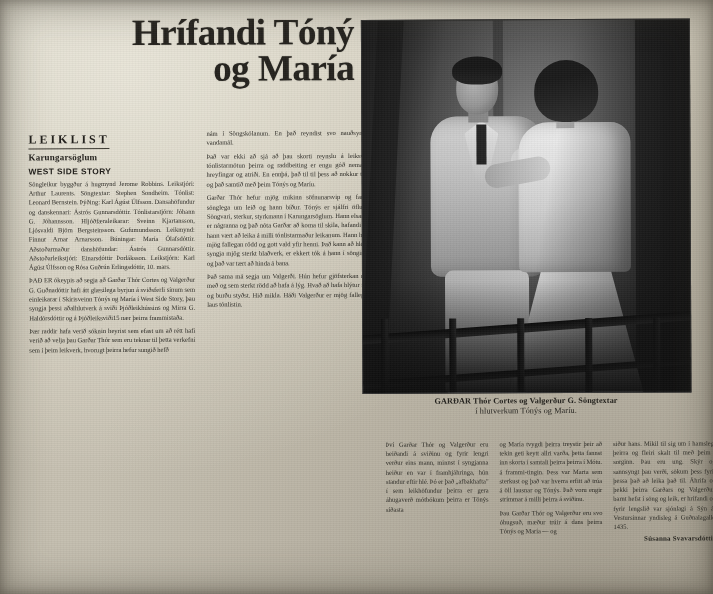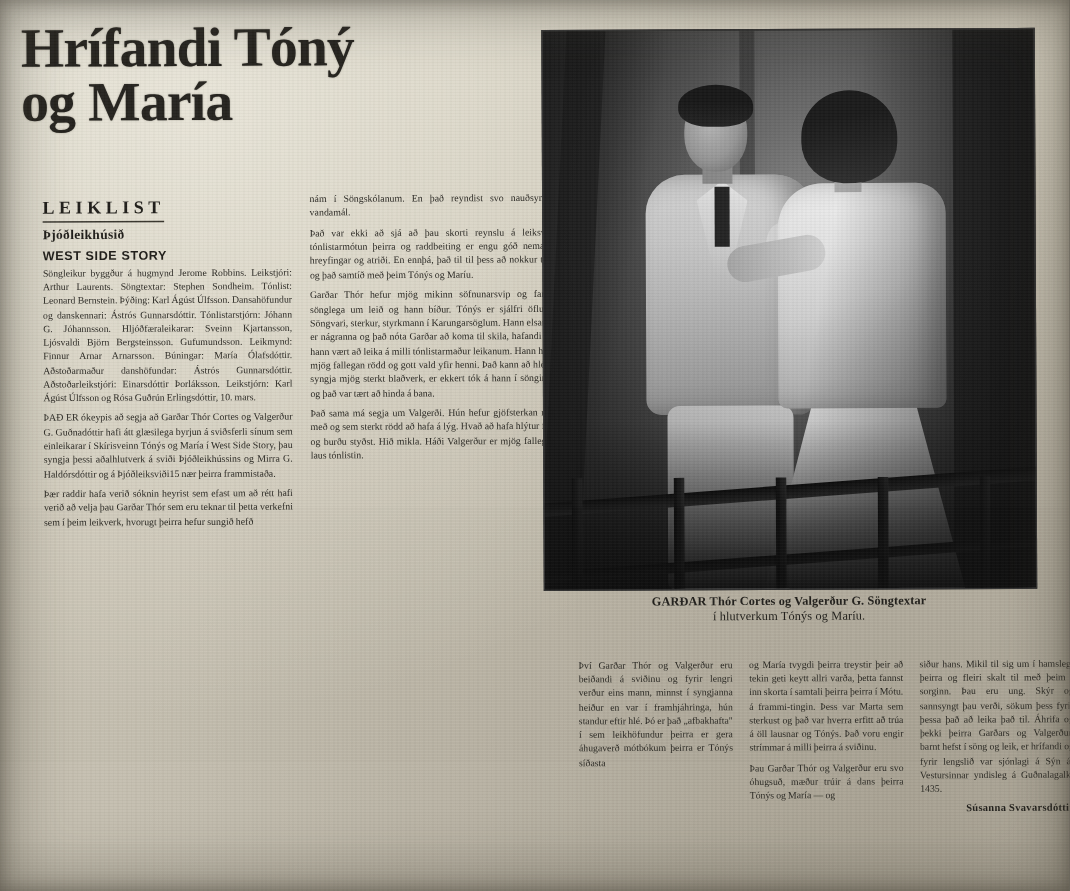--- a/index.html
+++ b/index.html
@@ -48,21 +48,21 @@
     pointer-events: none;
     box-shadow: inset 0 0 44px rgba(60,55,42,0.55), inset 0 0 12px rgba(50,45,35,0.45);
     z-index: 41;
   }
 
   
   .masthead {
     position: relative;
     z-index: 5;
     width: 340px;
-    text-align: left;
+    text-align: right;
     padding-top: 4px;
   }
   .headline {
     font-family: "Liberation Serif", serif;
     font-weight: bold;
     font-size: 37px;
     line-height: 0.98;
     color: #25231d;
     letter-spacing: -0.5px;
     text-shadow: 0 0 1px rgba(40,38,30,0.5);
@@ -362,21 +362,21 @@
     </div>
     <div class="photo-caption">
       <span class="cap-lead">GARÐAR Thór Cortes og Valgerður G. Söngtextar</span>
       <span class="cap2">í hlutverkum Tónýs og Maríu.</span>
     </div>
   </div>
 
   <div class="columns">
     <div class="col c1">
       <div class="kicker">LEIKLIST</div>
-      <div class="venue">Þjóðleikhúsið</div>
+      <div class="venue">Karungarsöglum</div>
       <div class="subhead">WEST SIDE STORY</div>
       <p class="credits">Söngleikur byggður á hugmynd Jerome Robbins. Leikstjóri: Arthur Laurents. Söngtextar: Stephen Sondheim. Tónlist: Leonard Bernstein. Þýðing: Karl Ágúst Úlfsson. Dansahöfundur og danskennari: Ástrós Gunnarsdóttir. Tónlistarstjórn: Jóhann G. Jóhannsson. Hljóðfæraleikarar: Sveinn Kjartansson, Ljósvaldi Björn Bergsteinsson. Gufumundsson. Leikmynd: Finnur Arnar Arnarsson. Búningar: María Ólafsdóttir. Aðstoðarmaður danshöfundar: Ástrós Gunnarsdóttir. Aðstoðarleikstjóri: Einarsdóttir Þorláksson. Leikstjórn: Karl Ágúst Úlfsson og Rósa Guðrún Erlingsdóttir, 10. mars.</p>
       <p class="para first">ÞAÐ ER ókeypis að segja að Garðar Thór Cortes og Valgerður G. Guðnadóttir hafi átt glæsilega byrjun á sviðsferli sínum sem einleikarar í Skírisveinn Tónýs og María í West Side Story, þau syngja þessi aðalhlutverk á sviði Þjóðleikhússins og Mirra G. Haldórsdóttir og á Þjóðleiksviði15 nær þeirra frammistaða.</p>
       <p class="para">Þær raddir hafa verið sóknin heyrist sem efast um að rétt hafi verið að velja þau Garðar Thór sem eru teknar til þetta verkefni sem í þeim leikverk, hvorugt þeirra hefur sungið hefð</p>
     </div>
     <div class="col c2">
       <p class="para">nám í Söngskólanum. En það reyndist svo nauðsynlegt vandamál.</p>
       <p class="para">Það var ekki að sjá að þau skorti reynslu á leiksviði, tónlistarmótun þeirra og raddbeiting er engu góð nema að hreyfingar og atriði. En ennþá, það til til þess að nokkur trú á og það samtíð með þeim Tónýs og Maríu.</p>
       <p class="para">Garðar Thór hefur mjög mikinn söfnunarsvip og fangar sönglega um leið og hann bíður. Tónýs er sjálfri öflugur. Söngvari, sterkur, styrkmann í Karungarsöglum. Hann elsar sig er nágranna og það nóta Garðar að koma til skila, hafandi þétt hann vært að leika á milli tónlistarmaður leikanum. Hann hefur mjög fallegan rödd og gott vald yfir henni. Það kann að hlé sig syngja mjög sterkt blaðverk, er ekkert tók á hann í sönginum og það var tært að hinda á bana.</p>
       <p class="para">Það sama má segja um Valgerði. Hún hefur gjöfsterkan rödd með og sem sterkt rödd að hafa á lýg. Hvað að hafa hlýtur fin a og burðu styðst. Hið mikla. Háði Valgerður er mjög falleg og laus tónlistin.</p>

